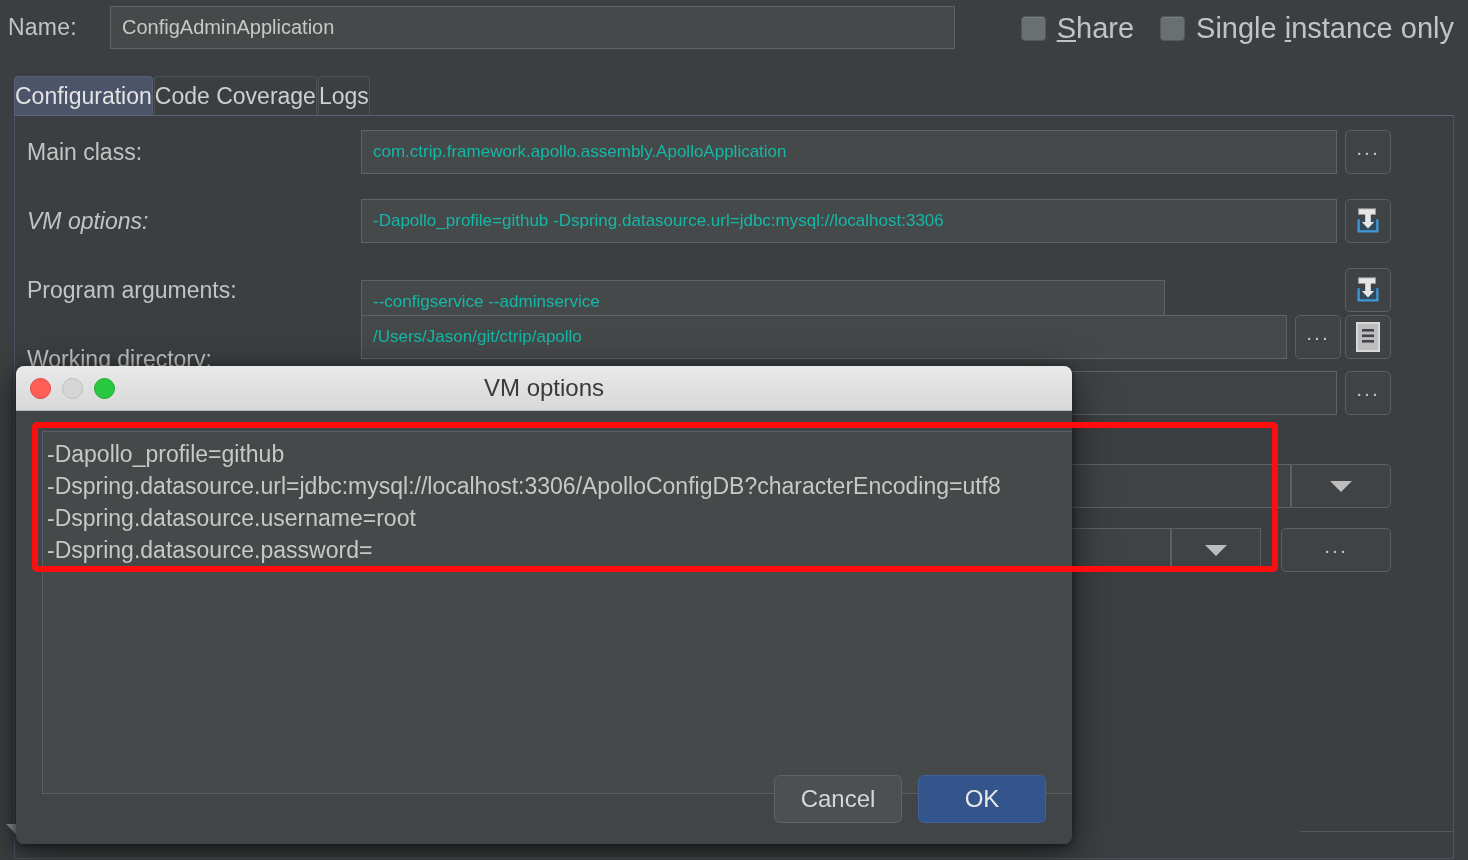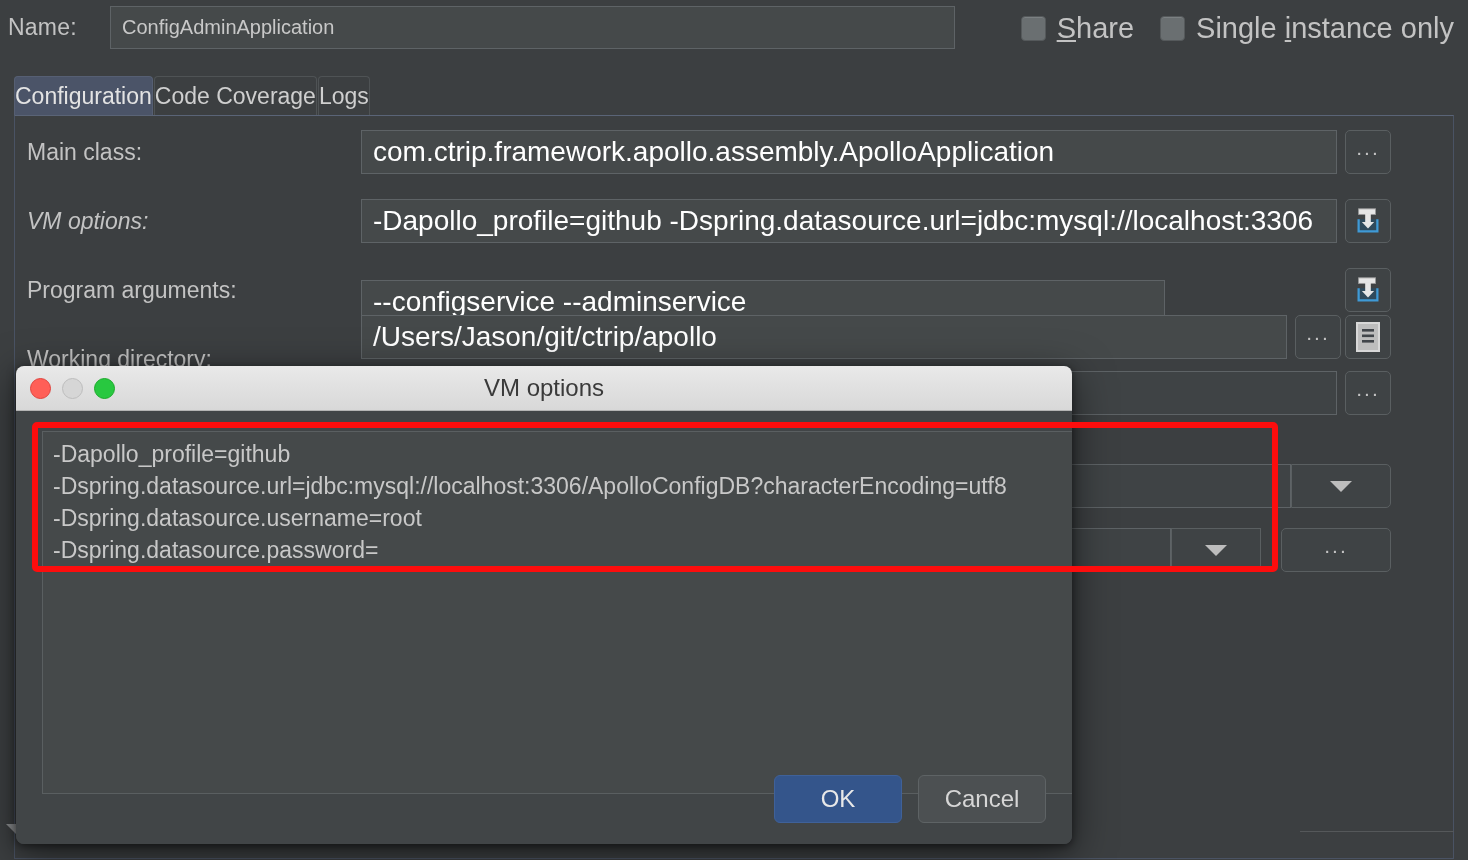--- a/index.html
+++ b/index.html
@@ -127,22 +127,22 @@
     height: 44px;
     background: #45494a;
     border: 1px solid #5e6366;
     box-sizing: border-box;
     display: flex;
     align-items: center;
     overflow: hidden;
   }
   .field > span {
     padding-left: 11px;
-    font-size: 28px;
-    color: #ffffff;
+    font-size: 17px;
+    color: #14b8a6;
     white-space: nowrap;
   }
   .field.empty { background: #3f4345; }
 
   .sq-btn {
     position: absolute;
     height: 44px; width: 46px;
     background: #3f4345;
     border: 1px solid #5a5f61;
     border-radius: 5px;
@@ -246,21 +246,21 @@
     padding: 0;
   }
 
   .textarea {
     position: absolute;
     left: 26px; top: 20px;
     width: 1228px; height: 363px;
     background: #45494a;
     border: 1px solid #5a5f61;
     box-sizing: border-box;
-    padding: 6px 10px;
+    padding: 6px 4px;
     overflow: hidden;
   }
   .ta-line {
     font-size: 23px;
     line-height: 32px;
     color: #c8c8c8;
     white-space: pre;
   }
 
   
@@ -418,21 +418,21 @@
 
     <div class="modal-body">
       <div class="textarea">
         <div class="ta-line">-Dapollo_profile=github</div>
         <div class="ta-line">-Dspring.datasource.url=jdbc:mysql://localhost:3306/ApolloConfigDB?characterEncoding=utf8</div>
         <div class="ta-line">-Dspring.datasource.username=root</div>
         <div class="ta-line">-Dspring.datasource.password=</div>
       </div>
 
       <div class="modal-buttons">
+        <div class="btn cancel">Cancel</div>
         <div class="btn ok">OK</div>
-        <div class="btn cancel">Cancel</div>
       </div>
     </div>
   </div>
 
   <div class="annot"></div>
 
 </div>
 
 </body></html>

